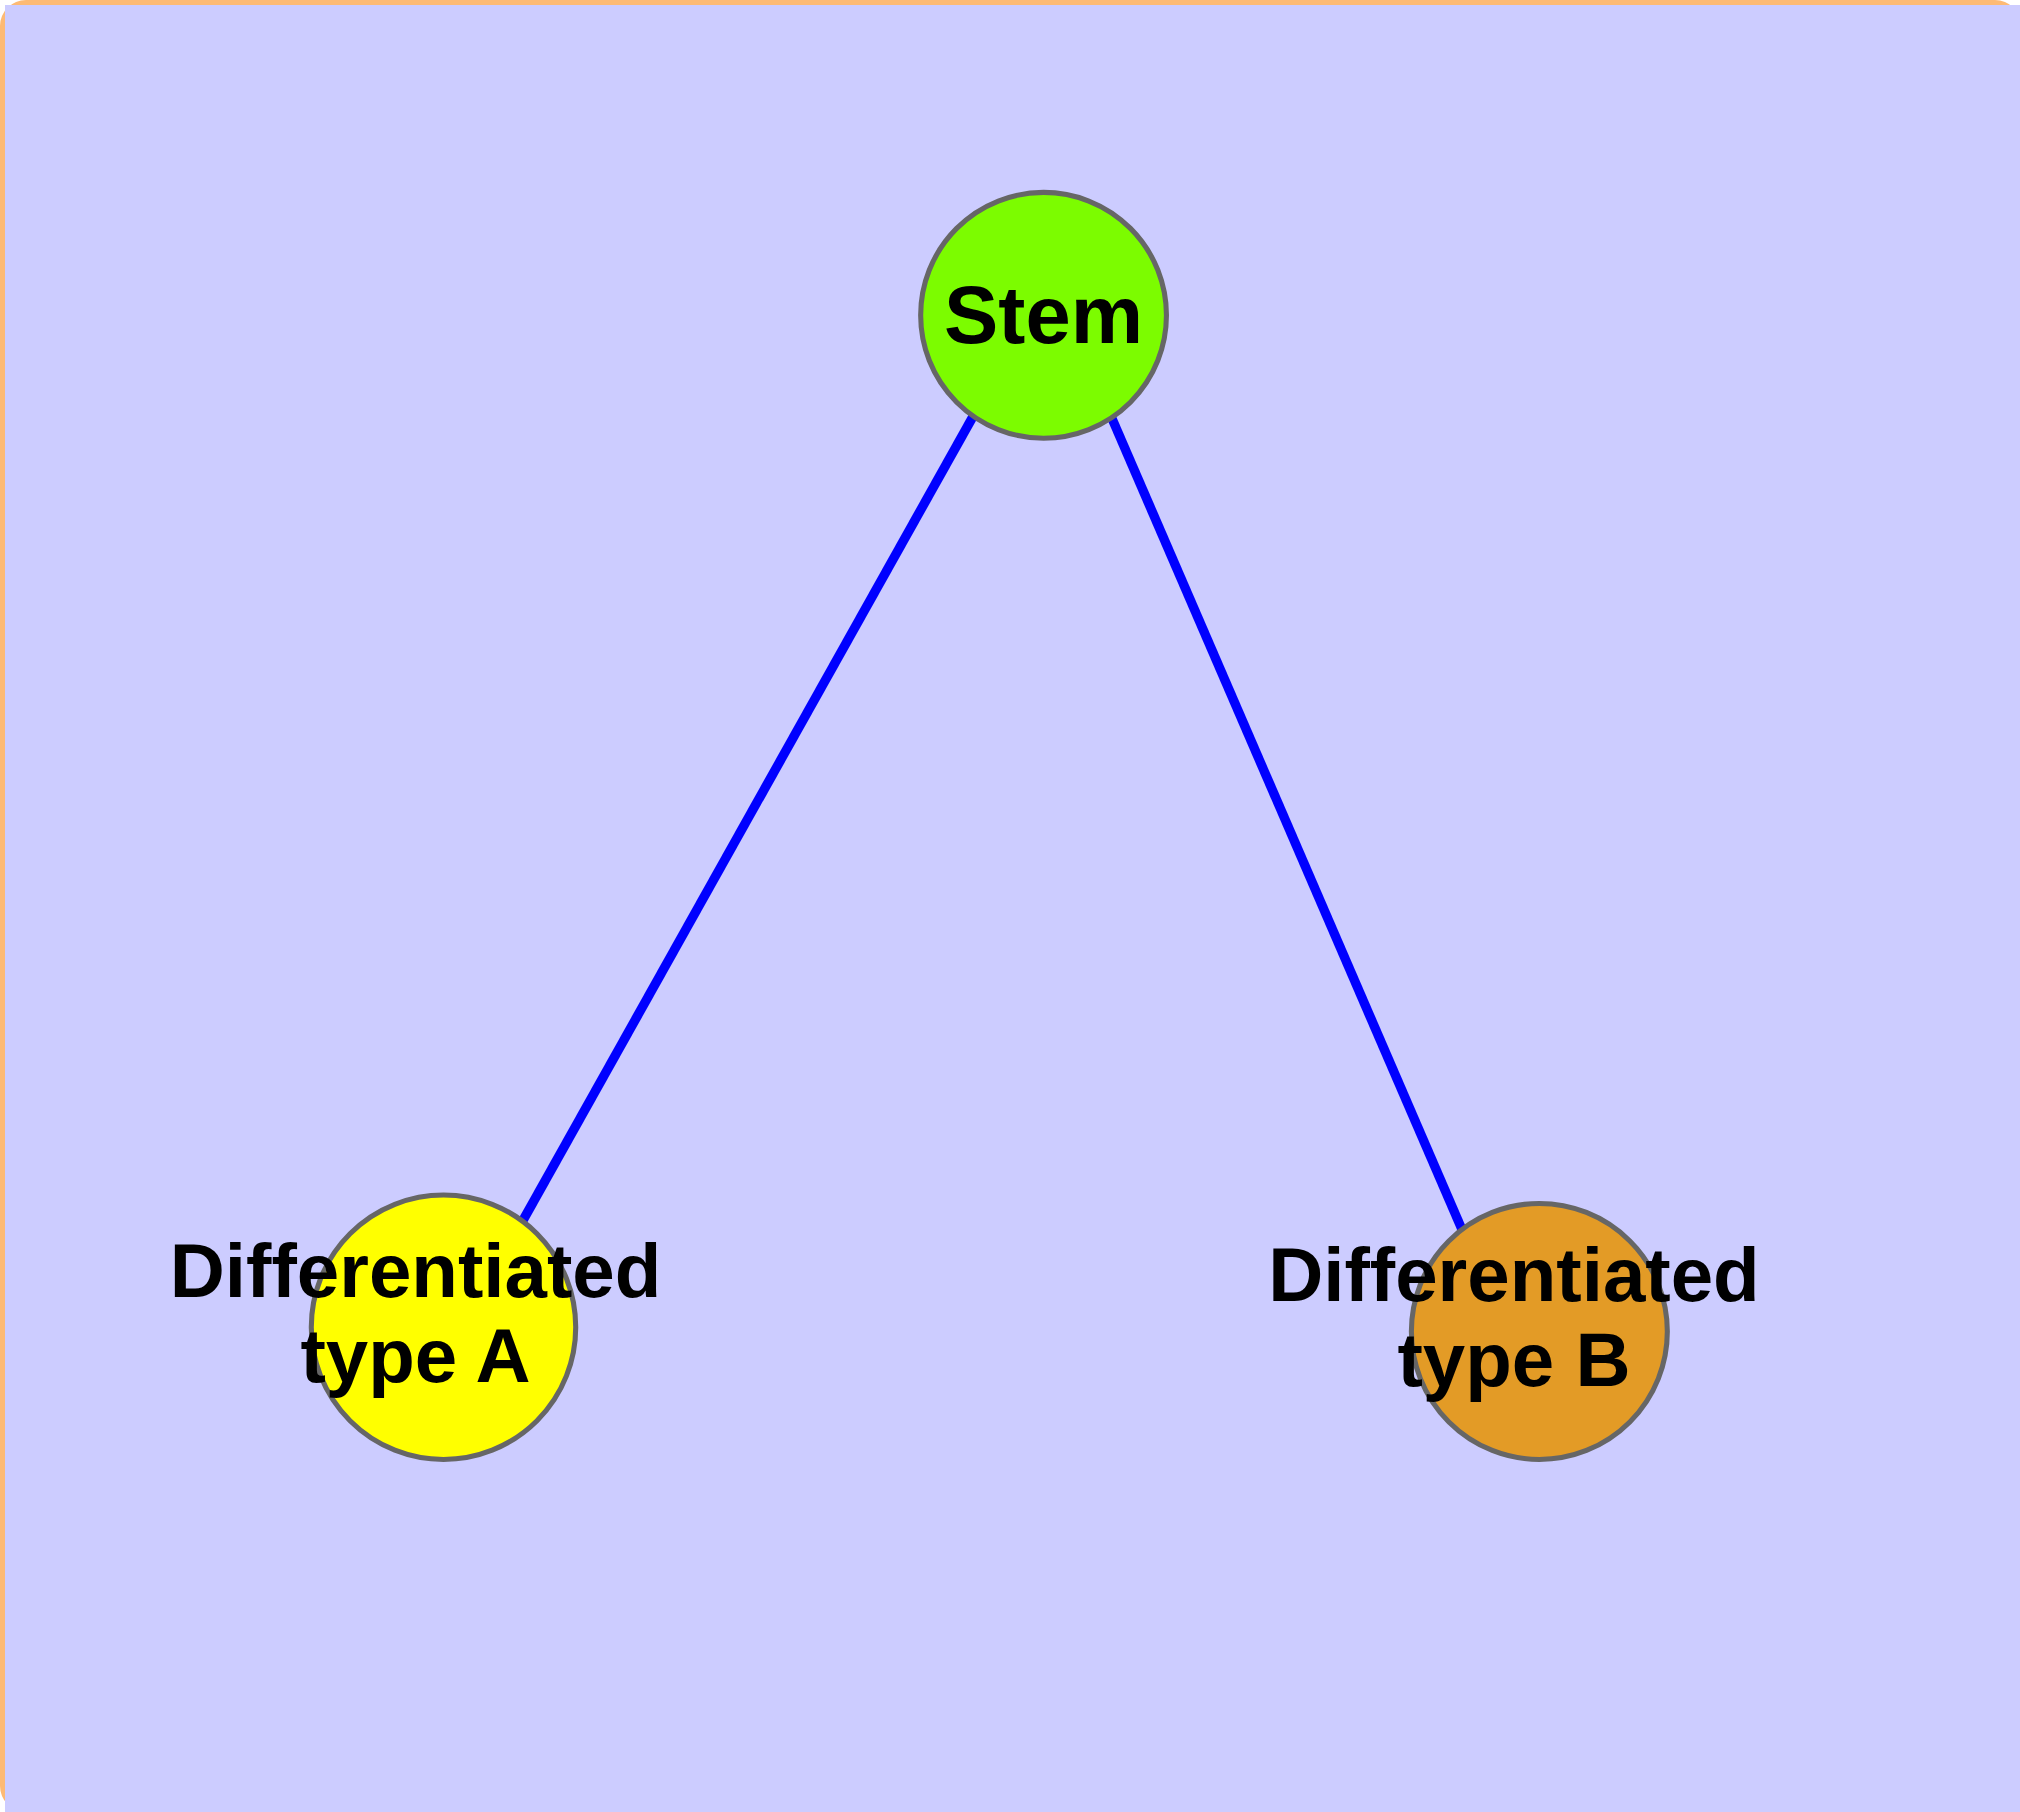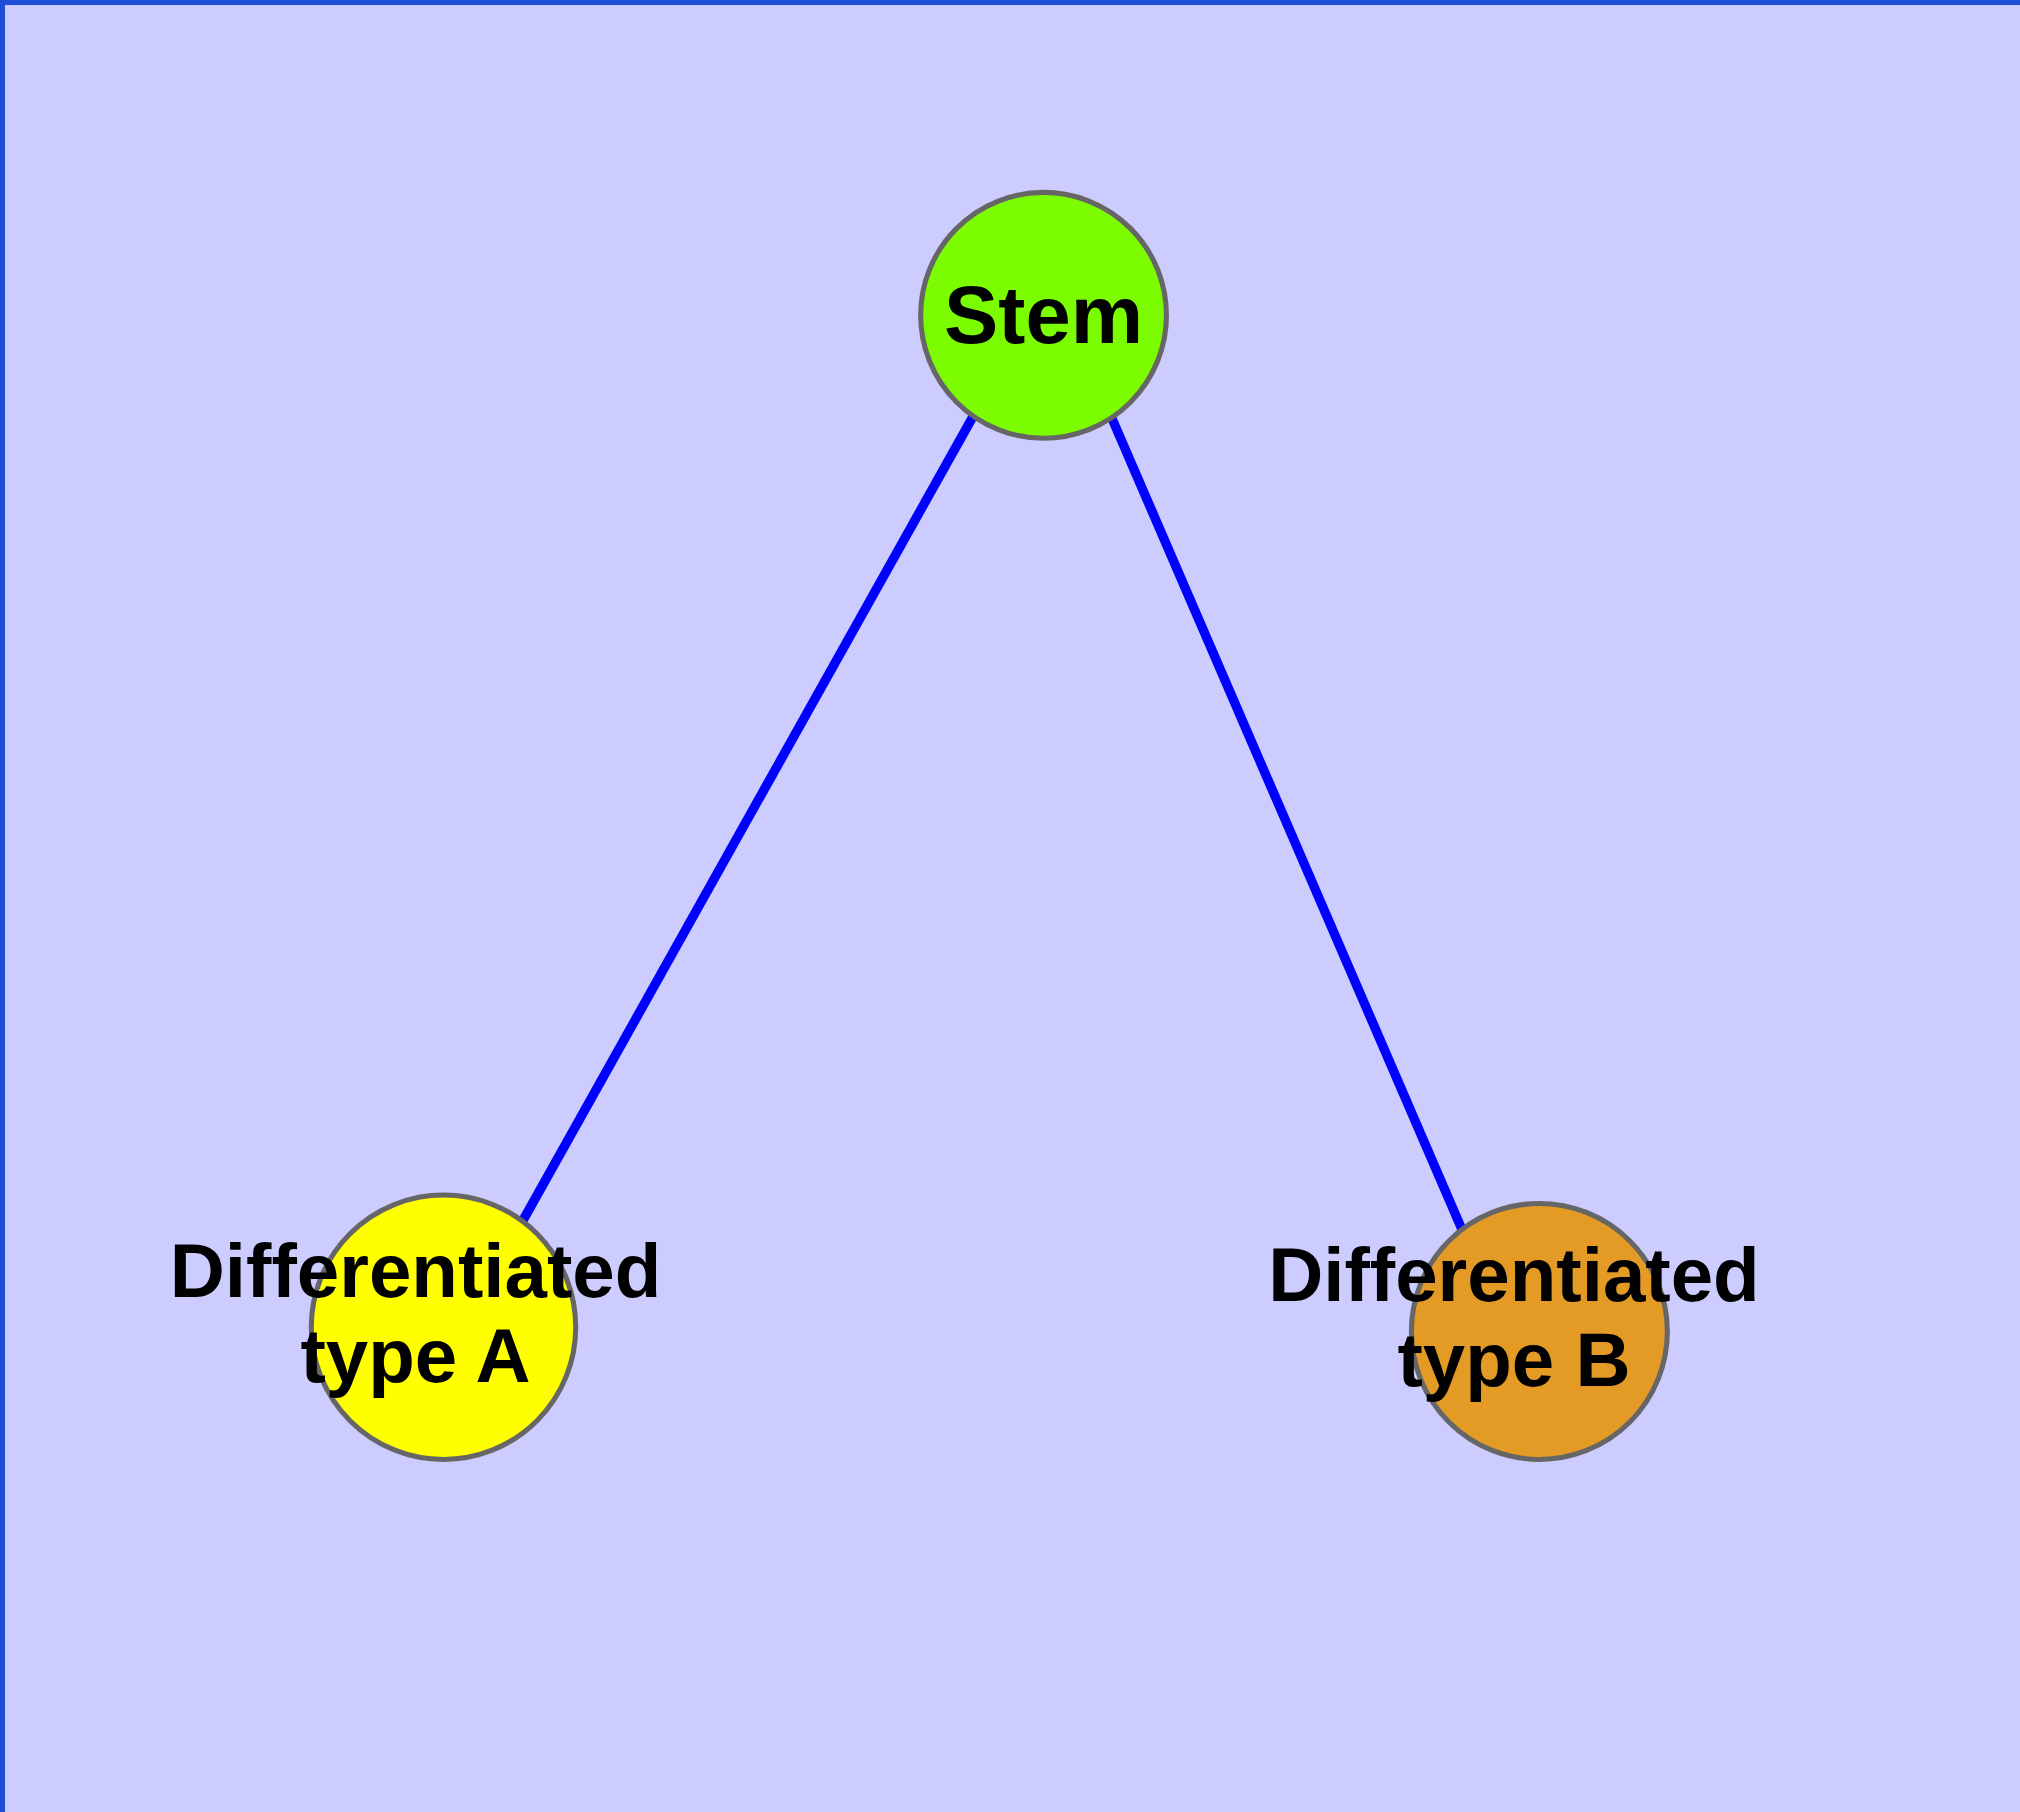--- a/index.html
+++ b/index.html
@@ -41,21 +41,21 @@
   .node-label {
     font-family: "Liberation Sans", sans-serif;
     font-weight: bold;
     fill: #000000;
     paint-order: normal;
   }
 </style>
 </head>
 <body>
 
-<div id="graph-canvas" style="background: #1d4ed8;">
+<div id="graph-canvas" style="background: #fdba74; border-radius: 26px;">
   <div id="graph-plot" style="background: rgb(204, 204, 255);"></div>
 
   <svg id="graph-svg" viewBox="0 0 2384 2138">
 
     <g>
       <line class="graph-edge" id="edge-0" x1="1148" y1="491" x2="610" y2="1452" stroke="#0000ff" stroke-width="11" stroke-linecap="butt"></line>
       <line class="graph-edge" id="edge-1" x1="1311" y1="492" x2="1727" y2="1456" stroke="#0000ff" stroke-width="11" stroke-linecap="butt"></line>
     </g>
 
     <g>

